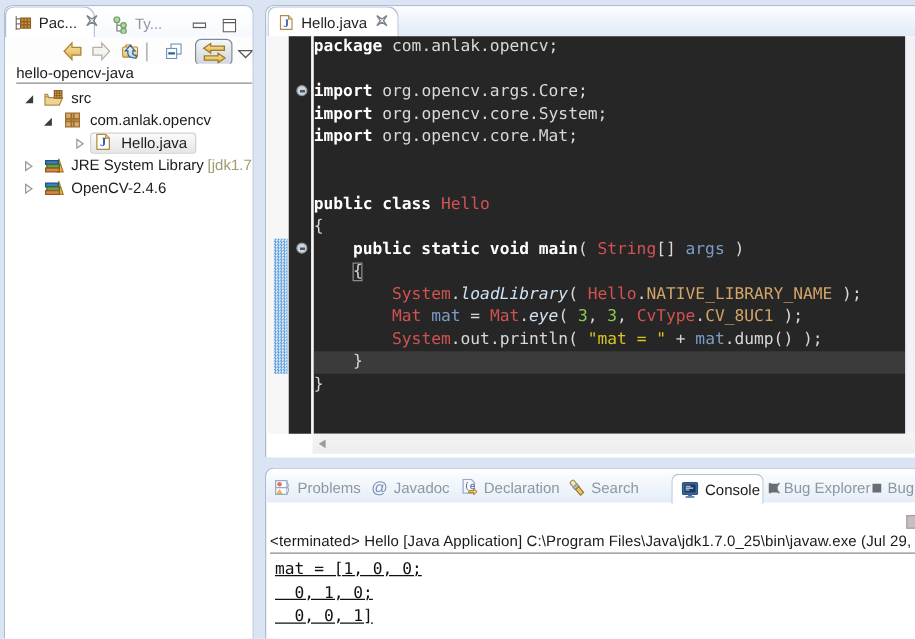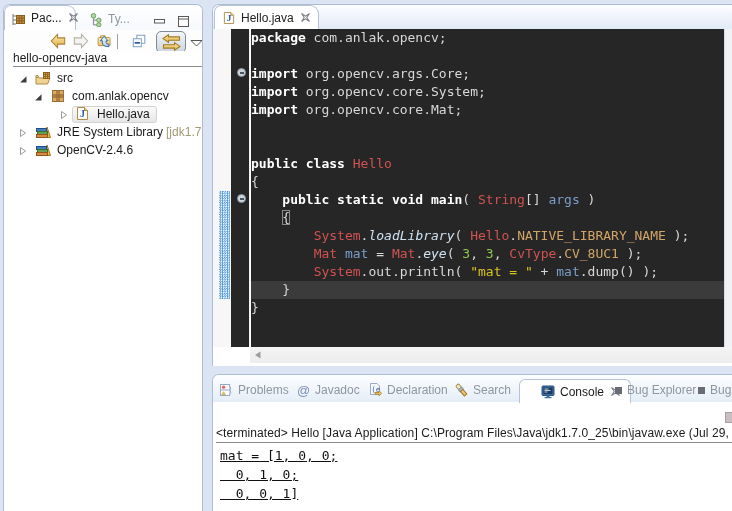--- a/index.html
+++ b/index.html
@@ -63,21 +63,21 @@
   .tk-bx { color:var(--d); outline:1px solid #8a8a8a; outline-offset:-1px; }
   #ov-ruler { position:absolute; right:0; top:0; bottom:0; width:8px; background:#f0f2f5; border-left:1px solid #d8dce2; }
   #ed-hscroll { position:absolute; left:37px; right:0; top:342px; height:16px; background:linear-gradient(#f4f4f4,#ededed); }
   #ed-hscroll .sarrow { position:absolute; left:4px; top:4px; width:8px; height:8px; } #ed-hscroll .sarrow svg { display:block; }
 
   
   #bottom-panel { left:212px; top:374px; width:520px; height:137px; border-right:none; border-radius:7px 0 0 0; overflow:hidden; }
   #bp-tabbar { height:27px; background:linear-gradient(#fdfeff,#e4edf7); }
   .bticon { width:14px; height:14px; margin-right:5px; flex:0 0 auto; }
   .sq { width:7px; height:7px; background:#686d75; margin-right:5px; flex:0 0 auto; }
-  #console-tab { left:306px; top:4px; height:24px; width:112px; padding-left:21px; border-radius:6px 6px 0 0; }
+  #console-tab { left:324px; top:4px; height:24px; width:74px; padding-left:7px; border-radius:6px 6px 0 0; }
   #bp-toolicon { position:absolute; left:512px; top:37px; width:11px; height:11px; background:#c9bfc2; border:1px solid #a79fa3; z-index:3; }
   #console-label { position:absolute; left:3px; top:51px; font-size:12px; font-weight:normal; color:#1a1a1a;
                    white-space:nowrap; overflow:hidden; right:0; letter-spacing:0.1px; }
   #console-sep { position:absolute; left:3px; top:67px; right:0; height:1px; background:#8c8c8c; }
   #console-out { position:absolute; left:7px; top:71px; right:0; bottom:0; background:#fff;
                  font-family:"DejaVu Sans Mono",monospace; font-size:13px; color:#111; }
   #console-out div { height:19px; line-height:19px; white-space:pre;text-decoration:underline; }
 
   .closex { margin-left:6px; }
 </style>

